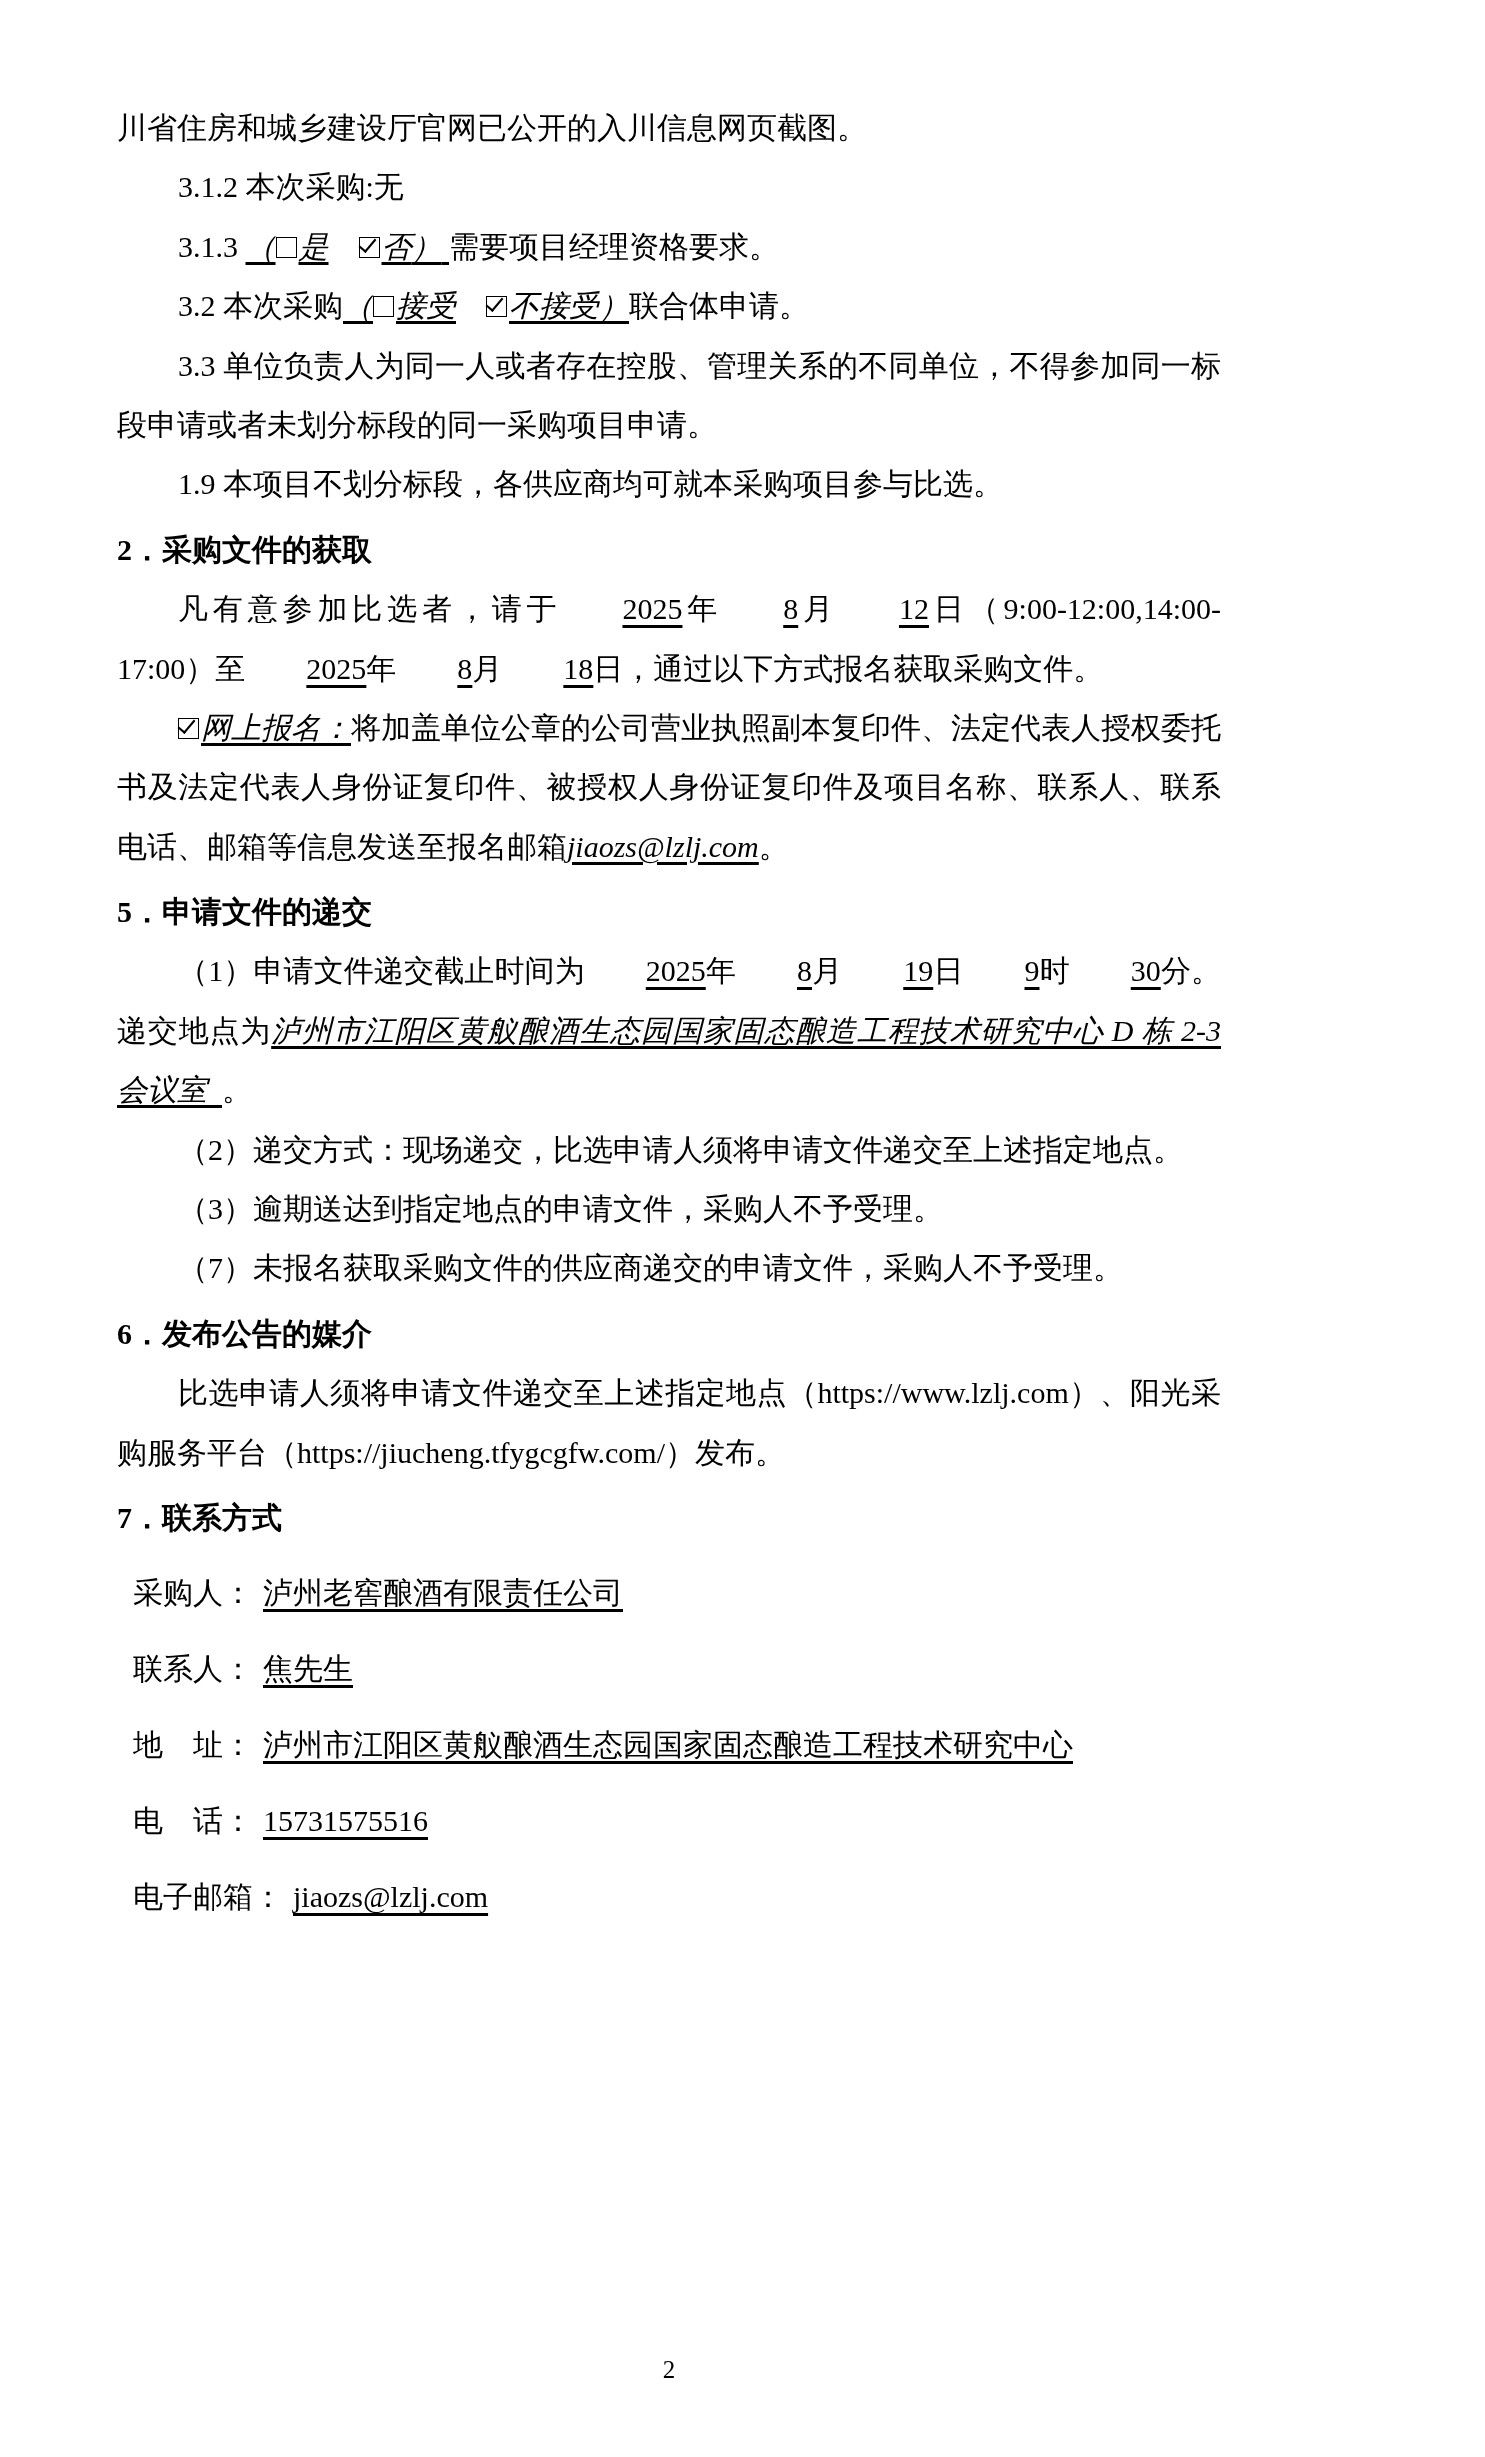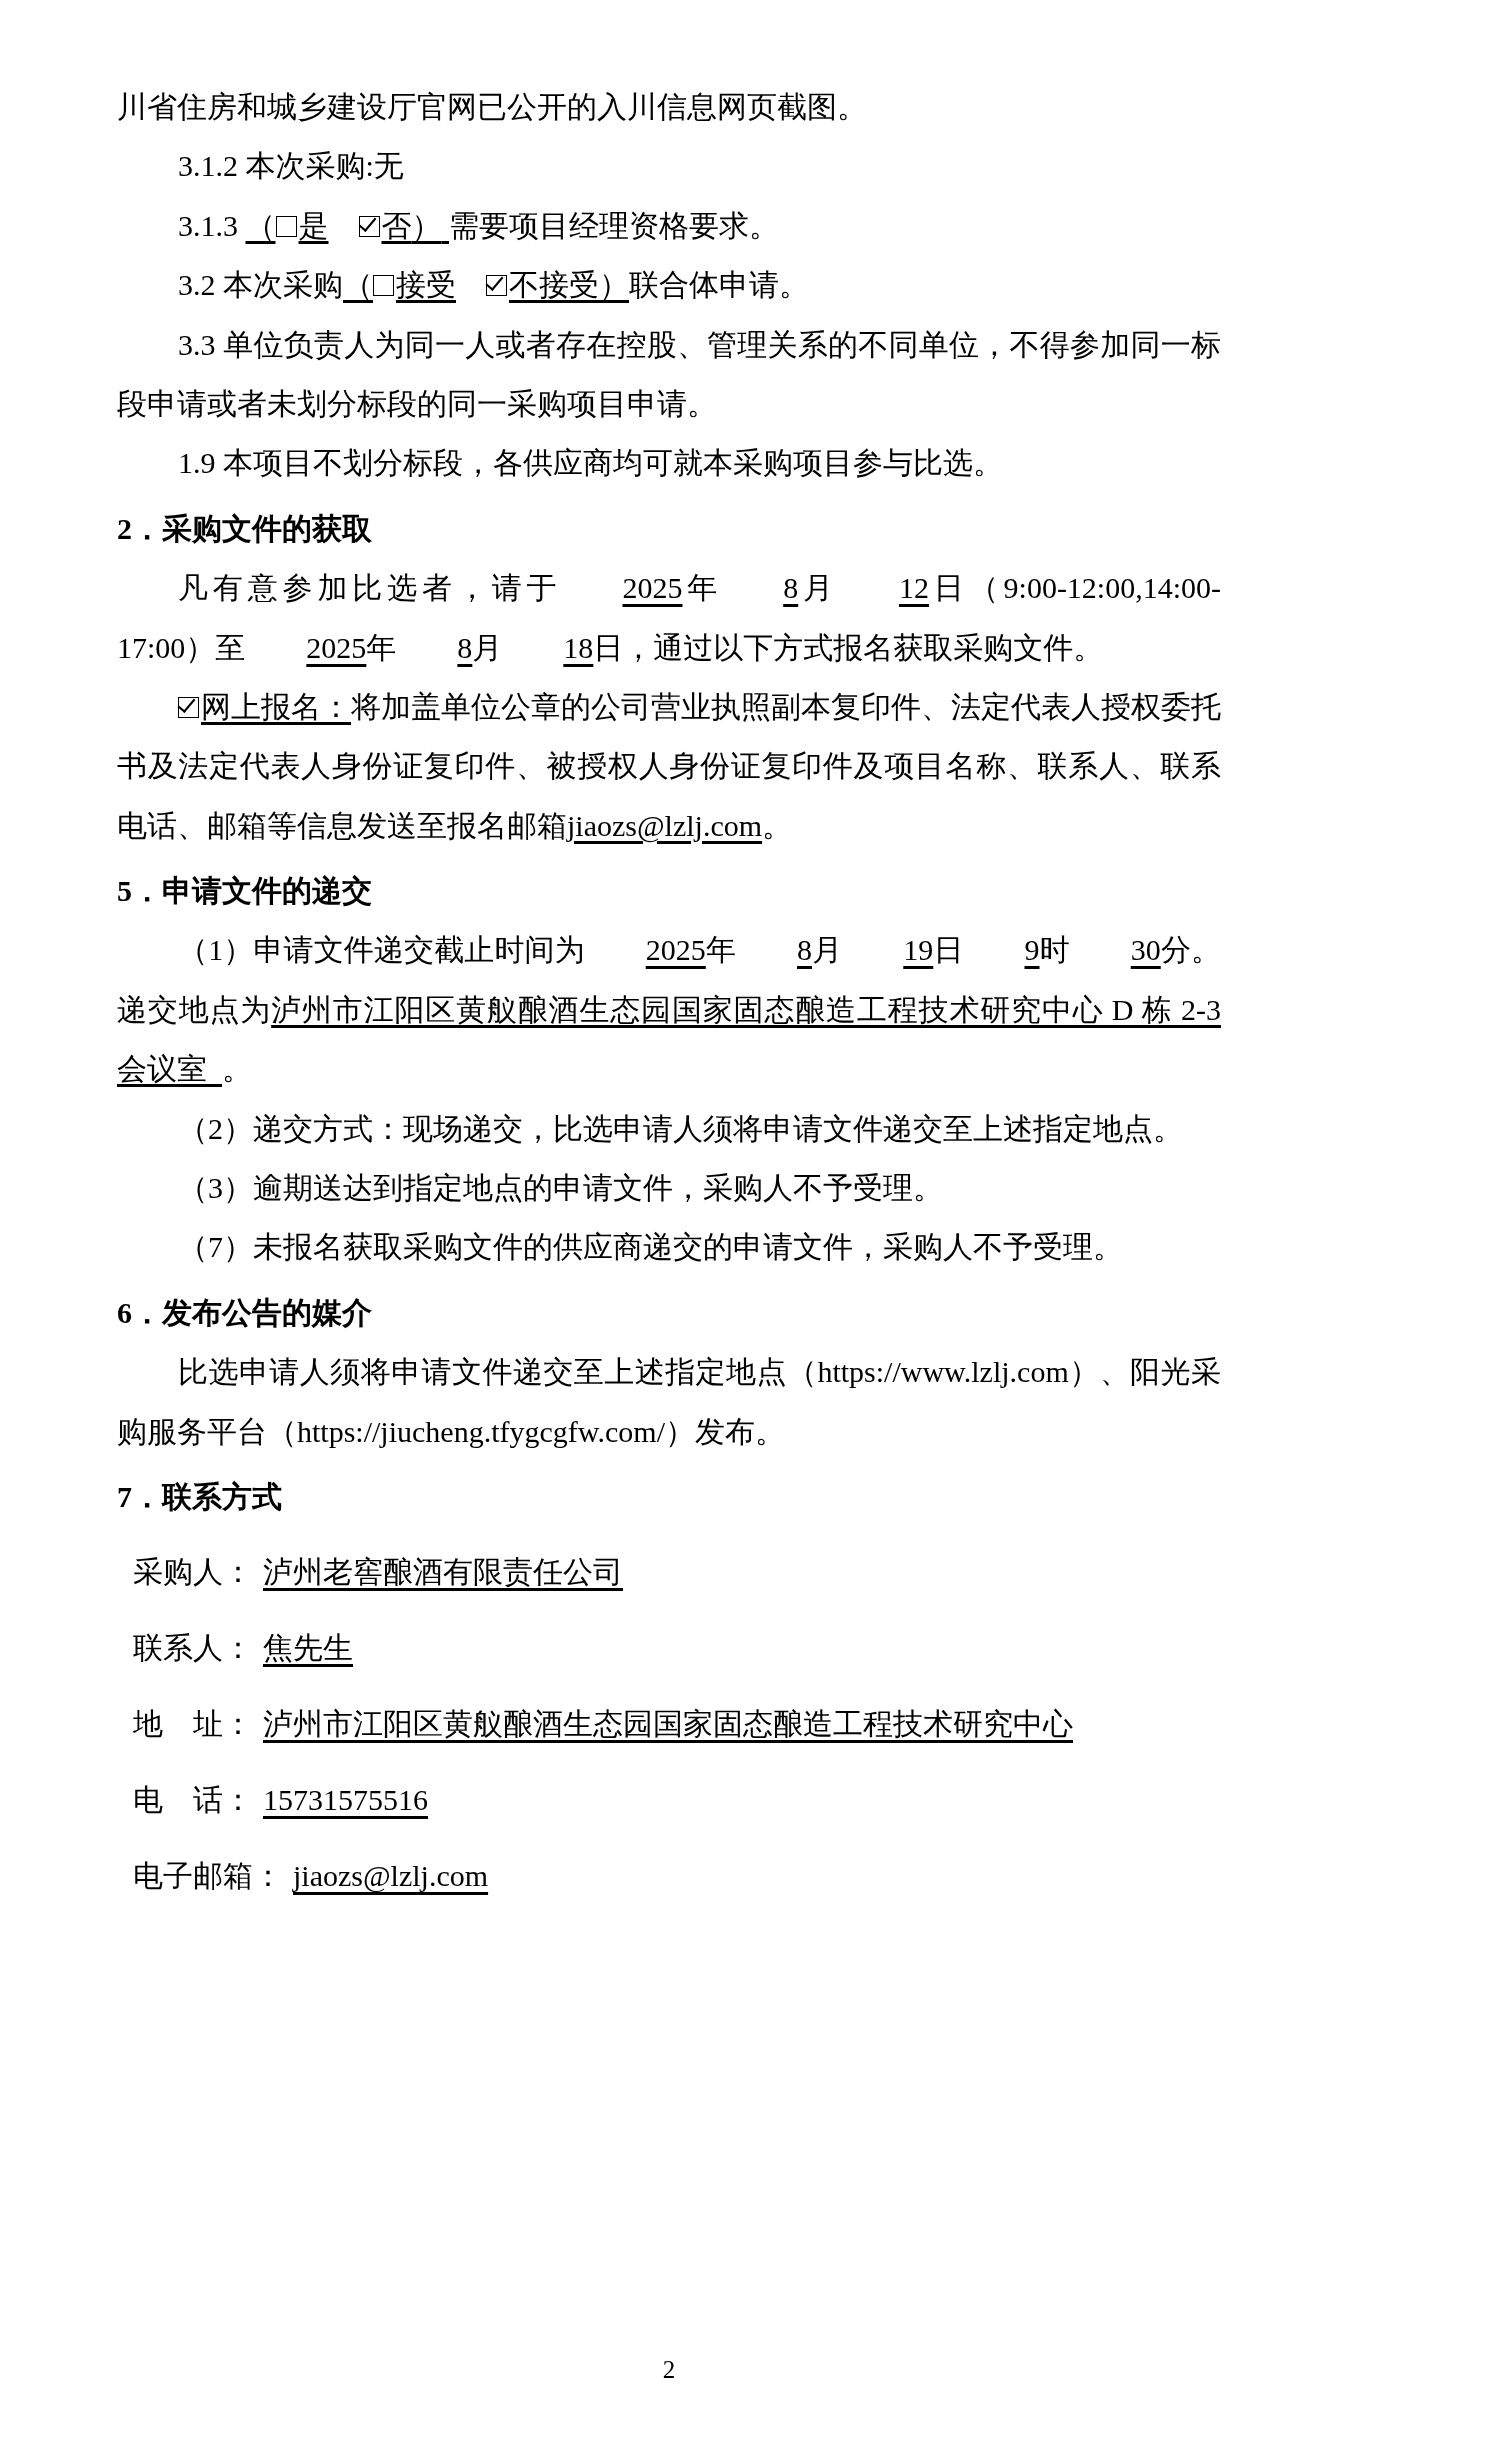--- a/index.html
+++ b/index.html
@@ -12,41 +12,42 @@
     min-height: 2457px;
     font-family: "Liberation Serif", "DejaVu Serif", serif;
     color: #000000;
     -webkit-font-smoothing: antialiased;
   }
   .page {
     position: relative;
     width: 1338px;
     min-height: 2457px;
     box-sizing: border-box;
-    padding: 77px 117px 59px 117px;
+    padding: 98px 117px 59px 117px;
   }
   .doc {
     font-size: 30px;
     line-height: 1.98;
   }
   p {
     margin: 0;
     text-align: justify;
     text-justify: inter-ideograph;
   }
   .indent {
     text-indent: 61px;
   }
   .heading {
     font-weight: bold;
     margin-top: 6px;
   }
   .u {
     text-decoration: underline;
     text-underline-offset: 5px;
+    font-style: italic;
   }
   .nowrap { white-space: nowrap; }
   .box {
     display: inline-block;
     width: 19px;
     height: 19px;
     border: 1.6px solid #000;
     vertical-align: -1px;
     margin-right: 2px;
     position: relative;

